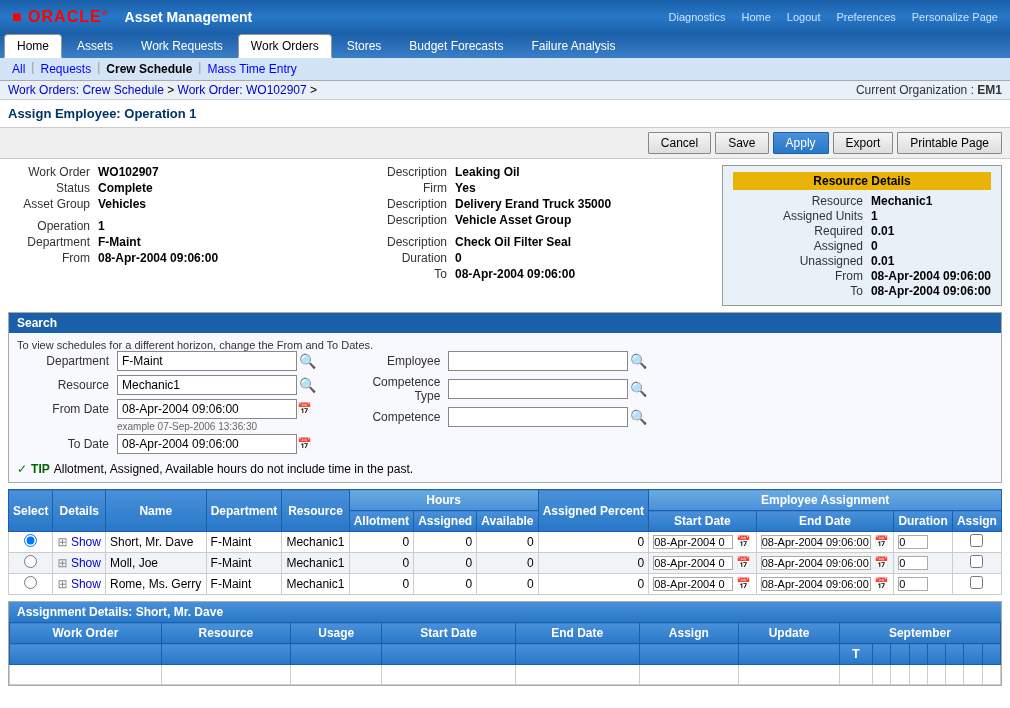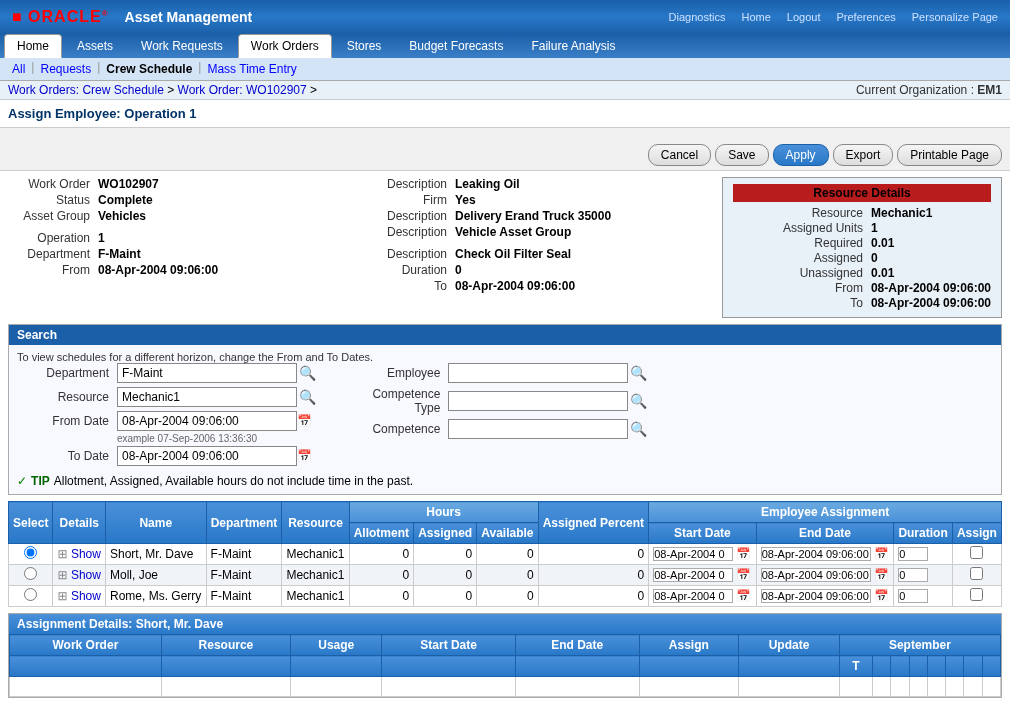--- a/index.html
+++ b/index.html
@@ -27,34 +27,34 @@
     
     .breadcrumb { background: #e8f0f8; padding: 2px 8px; font-size: 11px; border-bottom: 1px solid #ccc; display: flex; justify-content: space-between; }
     .breadcrumb a { color: #00c; text-decoration: none; }
     .breadcrumb .org { color: #333; }
 
     
     .page-title { padding: 6px 8px; font-size: 13px; font-weight: bold; color: #003366; border-bottom: 1px solid #ccc; }
 
     
     .toolbar { display: flex; justify-content: flex-end; gap: 4px; padding: 4px 8px; border-bottom: 1px solid #ccc; background: #f0f0f0; }
-    .btn { padding: 3px 12px; border: 1px solid #888; background: linear-gradient(180deg, #f5f5f5, #ddd); cursor: pointer; font-size: 12px; border-radius: 10px; margin-top: 12px; }
+    .btn { padding: 3px 12px; border: 1px solid #888; background: linear-gradient(180deg, #f5f5f5, #ddd); cursor: pointer; font-size: 12px; border-radius: 1px; }
     .btn.primary { background: linear-gradient(180deg, #4a90d9, #2878c8); color: #fff; border-color: #1a5fa8; }
 
     
     .main-content { padding: 6px 8px; }
 
     
     .info-section { display: flex; gap: 16px; margin-bottom: 6px; }
     .info-block { flex: 1; }
     .info-row { display: flex; margin-bottom: 2px; }
     .info-label { text-align: right; color: #333; width: 90px; padding-right: 8px; flex-shrink: 0; }
     .info-value { font-weight: bold; color: #000; }
     .resource-box { border: 1px solid #999; background: #e8f0f8; padding: 6px 10px; min-width: 280px; }
-    .resource-box-title { text-align: center; font-weight: bold; margin-bottom: 4px; background: #b91c1c; padding: 2px; }
+    .resource-box-title { text-align: center; font-weight: bold; margin-bottom: 4px; background: #eab308; padding: 2px; }
     .resource-row { display: flex; justify-content: flex-end; margin-bottom: 1px; }
     .resource-label { text-align: right; color: #333; width: 110px; padding-right: 8px; }
     .resource-value { font-weight: bold; min-width: 120px; }
 
     
     .search-section { border: 1px solid #aaa; margin-bottom: 6px; }
     .search-title { background: #1a5fa8; color: #fff; padding: 3px 8px; font-weight: bold; font-size: 12px; }
     .search-body { padding: 6px 8px; background: #f8f8ff; }
     .search-hint { font-size: 11px; color: #333; margin-bottom: 0; }
     .search-row { display: flex; align-items: center; margin-bottom: 4px; }

